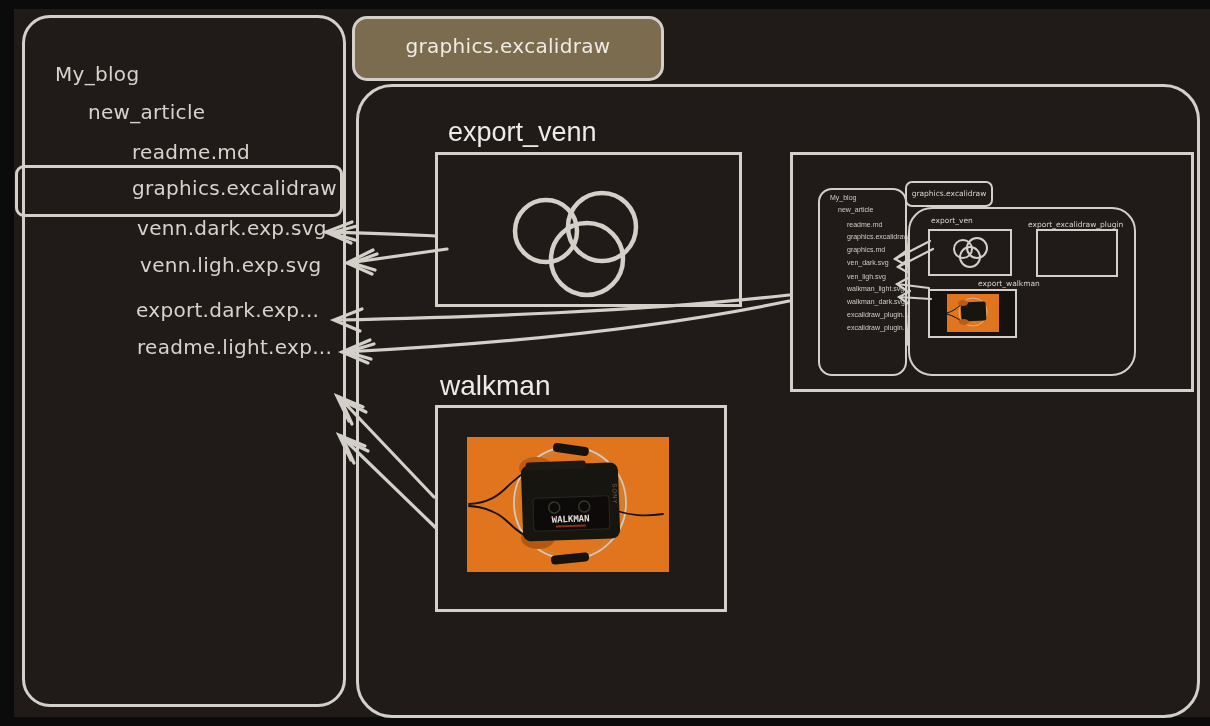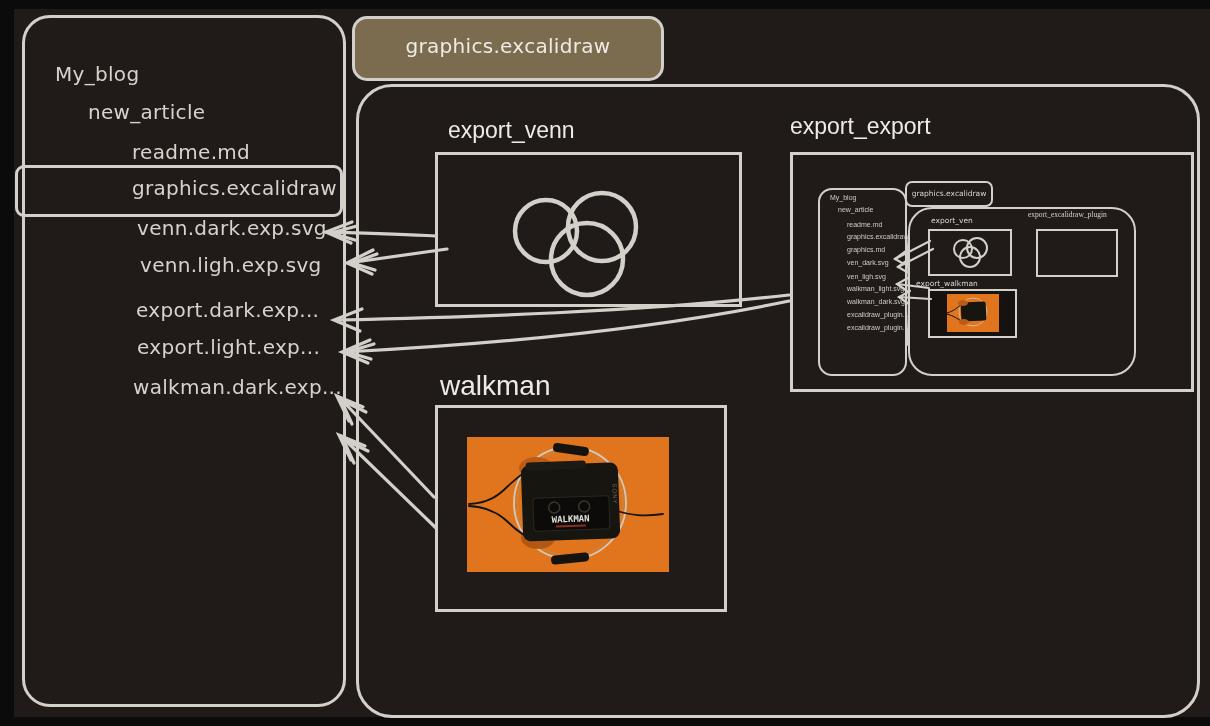--- a/index.html
+++ b/index.html
@@ -2,21 +2,21 @@
 <html><head>
 <meta charset="utf-8">
 <style>
   html,body{margin:0;padding:0;background:#0b0b0b;}
   .stage{position:relative;width:1210px;height:726px;overflow:hidden;
          font-family:"Liberation Sans",sans-serif;}
   .canvas{position:absolute;left:14px;top:9px;width:1196px;height:708px;background:#201b18;}
   .box{position:absolute;border:3px solid #d3cfc9;background:transparent;}
   .round{border-radius:28px;}
   .hand{font-family:"DejaVu Sans",sans-serif;color:#d7d3cc;letter-spacing:.3px;white-space:nowrap;}
-  .label{font-family:"Liberation Sans",sans-serif;color:#edebe6;font-size:23px;white-space:nowrap;}
+  .label{font-family:"Liberation Sans",sans-serif;color:#edebe6;font-size:27px;white-space:nowrap;}
   .row{position:absolute;font-size:20px;line-height:24px;}
   .mini-row{position:absolute;font-size:7px;line-height:8px;color:#cfcbc4;letter-spacing:0;}
   .mini-label{position:absolute;font-size:7.5px;color:#d7d3cc;font-family:"DejaVu Sans",sans-serif;white-space:nowrap;}
   svg{display:block;}
   .overlay{position:absolute;left:0;top:0;pointer-events:none;}
 </style>
 </head>
 <body>
 
 <div class="stage">
@@ -27,41 +27,39 @@
   <div class="row hand" style="left:55px;top:62px;">My_blog</div>
   <div class="row hand" style="left:88px;top:100px;">new_article</div>
   <div class="row hand" style="left:132px;top:140px;">readme.md</div>
 
   <div class="box" style="left:15px;top:165px;width:322px;height:46px;border-radius:9px;"></div>
   <div class="row hand" style="left:132px;top:176px;">graphics.excalidraw</div>
 
   <div class="row hand" style="left:137px;top:216px;text-align:right;">venn.dark.exp.svg</div>
   <div class="row hand" style="left:136px;top:298px;">export.dark.exp...</div>
   <div class="row hand" style="left:140px;top:253px;">venn.ligh.exp.svg</div>
-  <div class="row hand" style="left:137px;top:335px;">export.light.exp...</div>
-  <div class="row hand" style="left:133px;top:375px;">walkman.dark.exp...</div>
+  <div class="row hand" style="left:137px;top:335px;">readme.light.exp...</div>
 
   <div class="box" style="left:352px;top:16px;width:306px;height:59px;border-radius:15px;border-width:3.5px;background:#7b6b4f;">
     <div class="hand" style="position:absolute;left:0;right:0;top:15px;text-align:center;font-size:20px;color:#efece4;">graphics.excalidraw</div>
   </div>
 
   <div class="box" style="left:356px;top:84px;width:838px;height:628px;border-radius:36px;border-width:3.5px;"></div>
 
   <div class="label" style="position:absolute;left:448px;top:117px;">export_venn</div>
   <div class="box" style="left:435px;top:152px;width:301px;height:149px;">
     <svg class="overlay" width="301" height="149" viewBox="0 0 301 149">
       <g fill="none" stroke="#d3cfc9" stroke-width="4.5" stroke-linecap="round">
         <circle cx="108" cy="76" r="31"></circle>
         <circle cx="164" cy="72" r="34"></circle>
         <circle cx="149" cy="104" r="36"></circle>
       </g>
     </svg>
   </div>
 
-  <div class="label" style="position:absolute;left:790px;top:113px;">export_export</div>
   <div class="box" style="left:790px;top:152px;width:398px;height:234px;"></div>
 
   <div class="box" style="left:818px;top:188px;width:85px;height:184px;border-width:2px;border-radius:14px;"></div>
   <div class="mini-row" style="left:830px;top:194px;">My_blog</div>
   <div class="mini-row" style="left:838px;top:206px;">new_article</div>
   <div class="mini-row" style="left:847px;top:221px;">readme.md</div>
   <div class="mini-row" style="left:847px;top:233px;">graphics.excalidraw</div>
   <div class="mini-row" style="left:847px;top:246px;">graphics.md</div>
   <div class="mini-row" style="left:847px;top:259px;">ven_dark.svg</div>
   <div class="mini-row" style="left:847px;top:273px;">ven_ligh.svg</div>
@@ -80,24 +78,24 @@
   <div class="box" style="left:928px;top:229px;width:80px;height:43px;border-width:2px;">
     <svg class="overlay" width="80" height="43" viewBox="0 0 80 43">
       <g fill="none" stroke="#d3cfc9" stroke-width="2">
         <circle cx="33" cy="18" r="9"></circle>
         <circle cx="47" cy="17" r="10"></circle>
         <circle cx="40" cy="26" r="10"></circle>
       </g>
     </svg>
   </div>
 
-  <div class="mini-label" style="left:1028px;top:210px;font-family:Liberation Serif, serif;">export_excalidraw_plugin</div>
+  <div class="mini-label" style="left:1028px;top:220px;">export_excalidraw_plugin</div>
   <div class="box" style="left:1036px;top:229px;width:78px;height:44px;border-width:2px;"></div>
 
-  <div class="mini-label" style="left:916px;top:279px;text-align:center;">export_walkman</div>
+  <div class="mini-label" style="left:978px;top:279px;text-align:center;">export_walkman</div>
   <div class="box" style="left:928px;top:289px;width:85px;height:45px;border-width:2.5px;background:#15120f;">
     <svg class="overlay" width="85" height="45" viewBox="0 0 85 45">
       <rect x="17" y="3" width="52" height="38" fill="#e0751e"></rect>
       <circle cx="43" cy="21" r="14" fill="none" stroke="#cfc8bd" stroke-width="0.8"></circle>
       <rect x="31" y="11" width="25" height="19" rx="2" fill="#17150f" transform="rotate(-3 43 20)"></rect>
       <path d="M 17,22 C 24,20 28,16 32,13 M 17,23 C 24,25 28,28 33,31" fill="none" stroke="#15130f" stroke-width="1"></path>
       <ellipse cx="33" cy="12" rx="5" ry="3" fill="#bc5c14"></ellipse>
       <ellipse cx="34" cy="31" rx="5" ry="3" fill="#bc5c14"></ellipse>
     </svg>
   </div>

